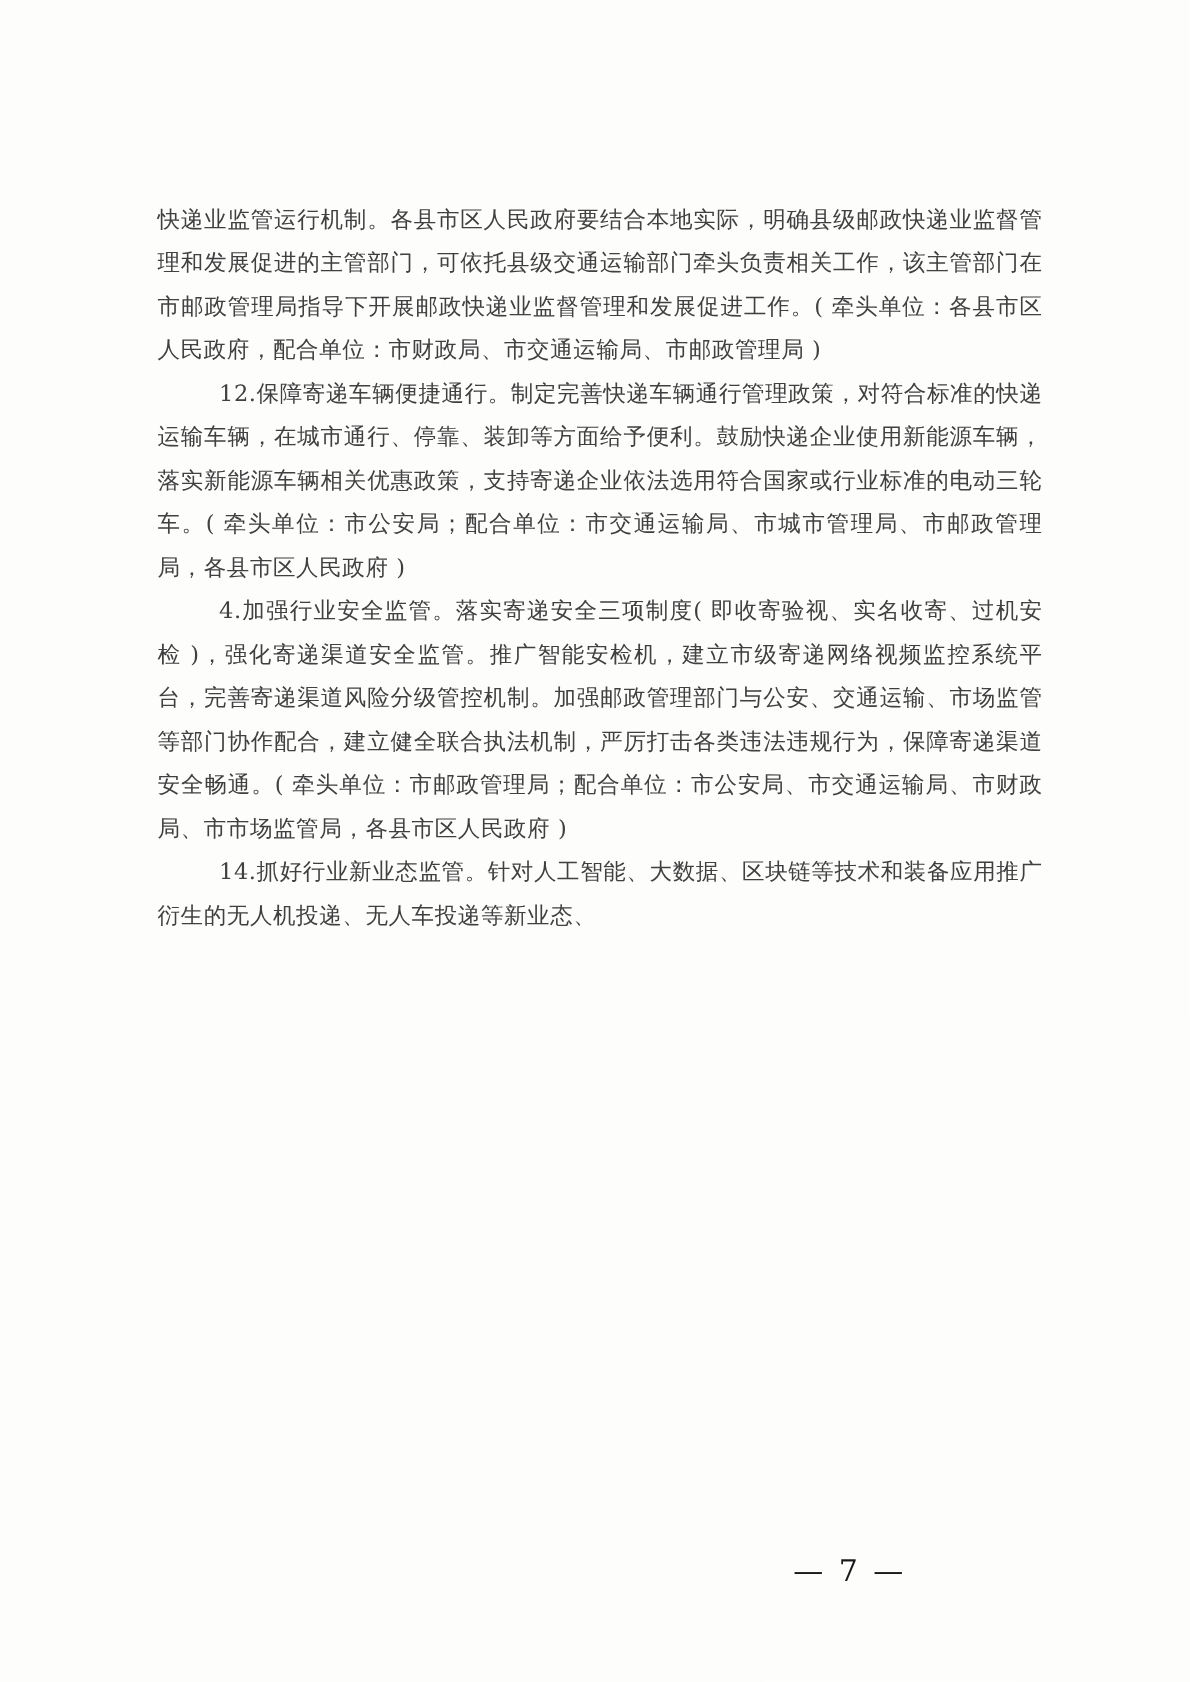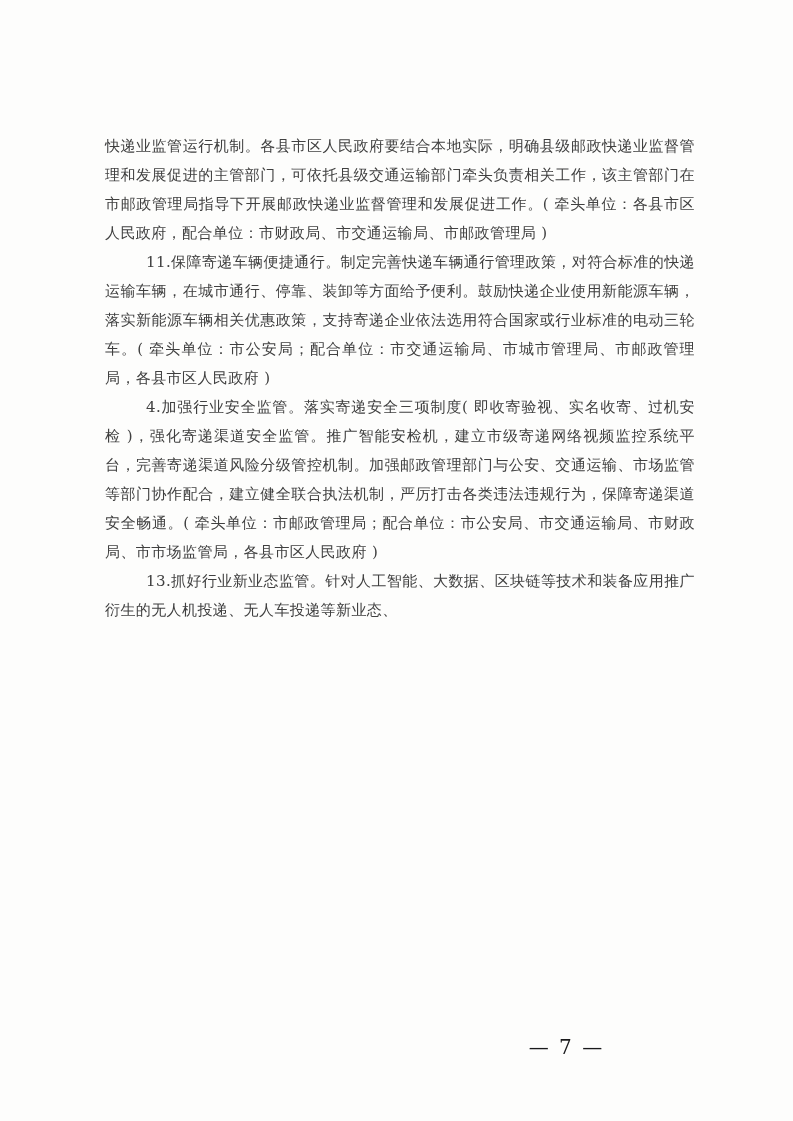--- a/index.html
+++ b/index.html
@@ -57,20 +57,20 @@
     display: inline-block;
     transform: translateX(190px);
   }
 </style>
 </head>
 <body>
 
 <div class="page">
   <div class="content">
     <p class="para">快递业监管运行机制。各县市区人民政府要结合本地实际，明确县级邮政快递业监督管理和发展促进的主管部门，可依托县级交通运输部门牵头负责相关工作，该主管部门在市邮政管理局指导下开展邮政快递业监督管理和发展促进工作。( 牵头单位：各县市区人民政府，配合单位：市财政局、市交通运输局、市邮政管理局 )</p>
-    <p class="para indent">11.保障寄递车辆便捷通行。制定完善快递车辆通行管理政策，对符合标准的快递运输车辆，在城市通行、停靠、装卸等方面给予便利。鼓励快递企业使用新能源车辆，落实新能源车辆相关优惠政策，支持寄递企业依法选用符合国家或行业标准的电动三轮车。( 牵头单位：市公安局；配合单位：市交通运输局、市城市管理局、市邮政管理局，各县市区人民政府 )</p>
+    <p class="para indent">12.保障寄递车辆便捷通行。制定完善快递车辆通行管理政策，对符合标准的快递运输车辆，在城市通行、停靠、装卸等方面给予便利。鼓励快递企业使用新能源车辆，落实新能源车辆相关优惠政策，支持寄递企业依法选用符合国家或行业标准的电动三轮车。( 牵头单位：市公安局；配合单位：市交通运输局、市城市管理局、市邮政管理局，各县市区人民政府 )</p>
     <p class="para indent">4.加强行业安全监管。落实寄递安全三项制度( 即收寄验视、实名收寄、过机安检 )，强化寄递渠道安全监管。推广智能安检机，建立市级寄递网络视频监控系统平台，完善寄递渠道风险分级管控机制。加强邮政管理部门与公安、交通运输、市场监管等部门协作配合，建立健全联合执法机制，严厉打击各类违法违规行为，保障寄递渠道安全畅通。( 牵头单位：市邮政管理局；配合单位：市公安局、市交通运输局、市财政局、市市场监管局，各县市区人民政府 )</p>
-    <p class="para indent">13.抓好行业新业态监管。针对人工智能、大数据、区块链等技术和装备应用推广衍生的无人机投递、无人车投递等新业态、</p>
+    <p class="para indent">14.抓好行业新业态监管。针对人工智能、大数据、区块链等技术和装备应用推广衍生的无人机投递、无人车投递等新业态、</p>
   </div>
   <div class="page-number">
     <span class="pn-inner">— 7 —</span>
   </div>
 </div>
 
 </body></html>

